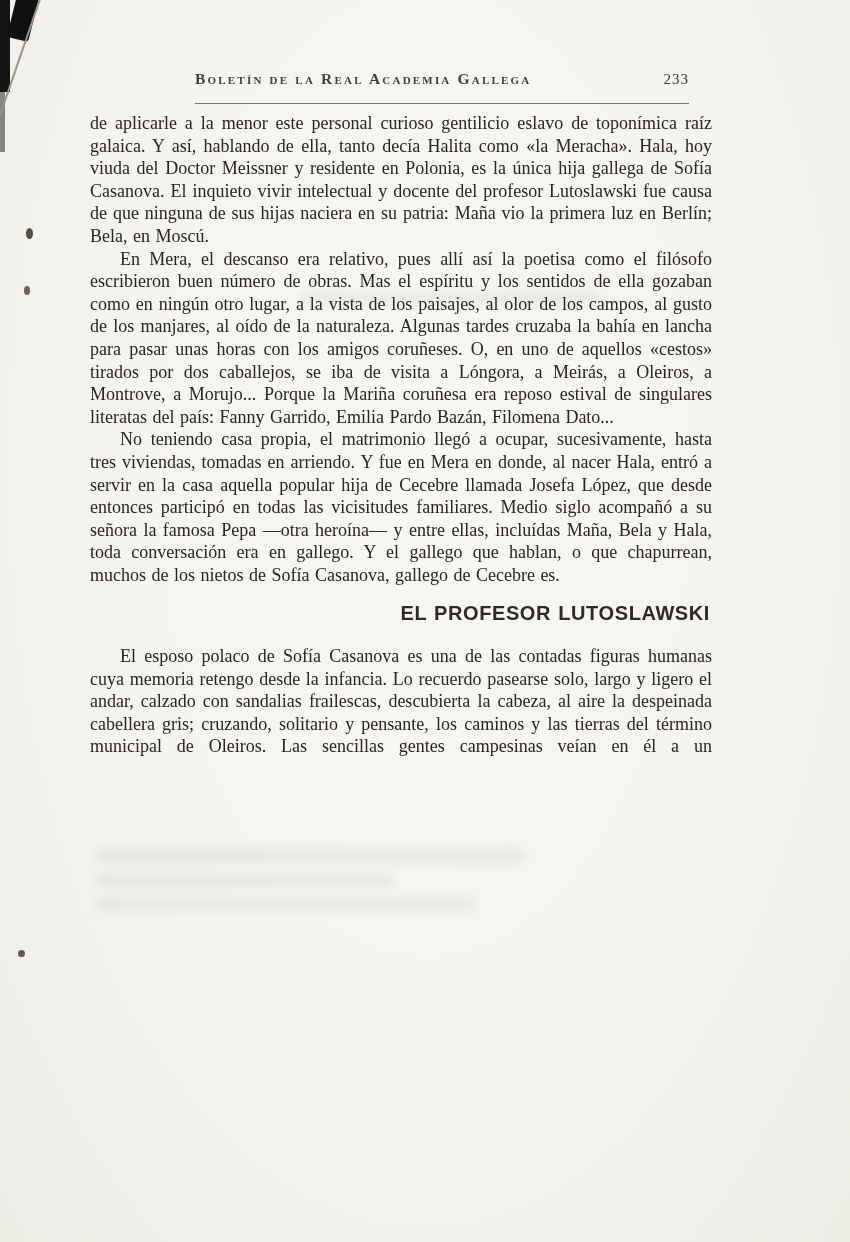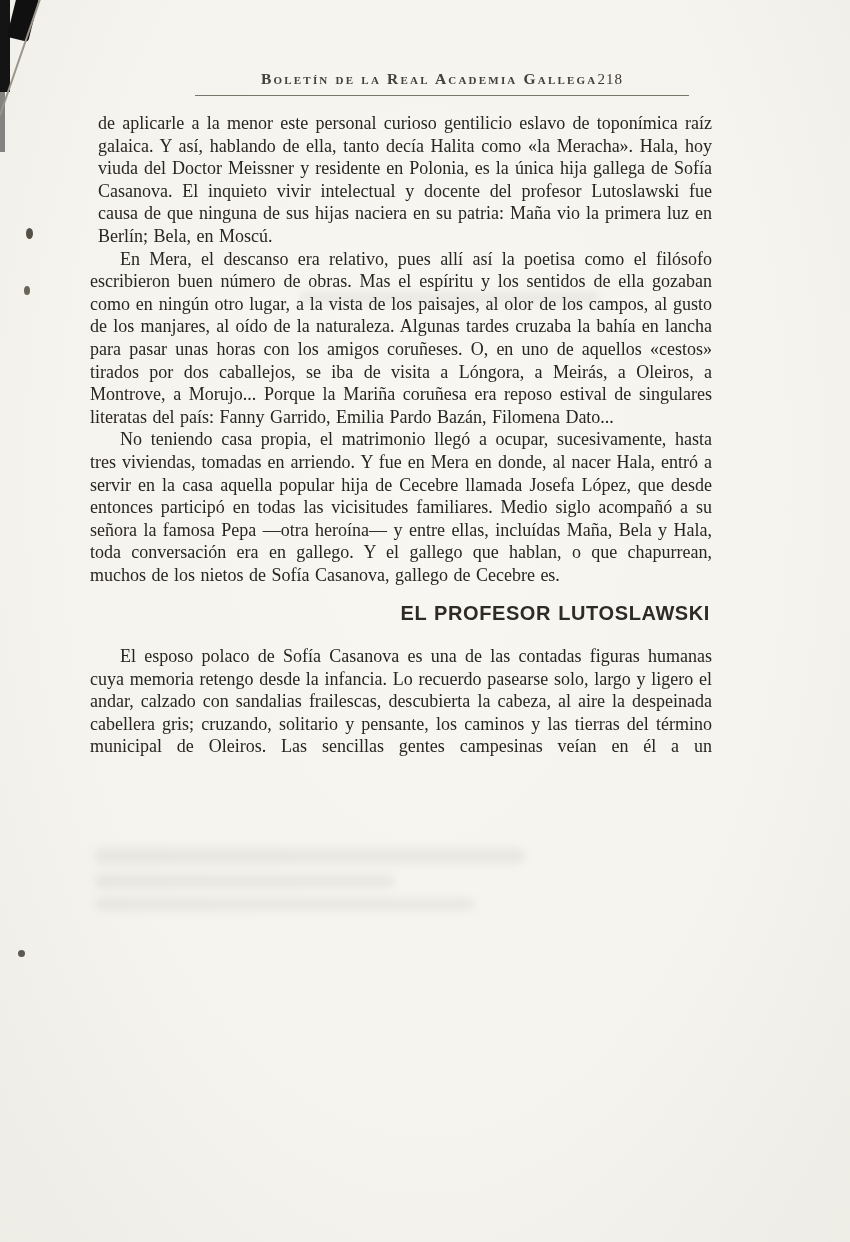--- a/index.html
+++ b/index.html
@@ -17,24 +17,24 @@
     font-family: "Liberation Serif", serif;
     color: #29261f;
   }
   
   .running-head {
     position: absolute;
     left: 195px;
     top: 70px;
     width: 494px;
     display: flex;
-    justify-content: center;
+    justify-content: space-between;
     align-items: baseline;
     border-bottom: 1px solid #7a756a;
-    padding-bottom: 7px;
+    padding-bottom: 15px;
   }
   .journal-title {
     font-variant: small-caps;
     font-weight: bold;
     font-size: 15.5px;
     letter-spacing: 2.2px;
     color: #44403a;
   }
   .page-number {
     font-size: 15px;
@@ -52,21 +52,21 @@
     text-align: justify;
     word-spacing: 1px;
     hyphens: auto;
     -webkit-hyphens: auto;
     color: #29261f;
   }
   .text-block p {
     margin: 0;
     text-indent: 30px;
   }
-  .text-block p.no-indent { text-indent: 0; margin-left: 8px; }
+  .text-block p.no-indent { text-indent: 0; }
   .text-block p.fill-last { text-align-last: justify; }
   .section-heading {
     margin: 16px 2px 20px 0;
     text-align: right;
     font-family: "Liberation Sans", sans-serif;
     font-weight: bold;
     font-size: 20px;
     letter-spacing: 0.6px;
     color: #2e2b24;
   }
@@ -108,21 +108,21 @@
   <div class="artifact dot-1"></div>
   <div class="artifact dot-2"></div>
   <div class="artifact dot-3"></div>
   <div class="smudge smudge-1"></div>
   <div class="smudge smudge-2"></div>
   <div class="smudge smudge-3"></div>
   <div class="smudge smudge-4"></div>
 
   <div class="running-head">
     <span class="journal-title">Boletín de la Real Academia Gallega</span>
-    <span class="page-number">218</span>
+    <span class="page-number">233</span>
   </div>
 
   <div class="text-block">
     <p class="no-indent">de aplicarle a la menor este personal curioso gentilicio eslavo de toponímica raíz galaica. Y así, hablando de ella, tanto decía Halita como «la Meracha». Hala, hoy viuda del Doctor Meissner y residente en Polonia, es la única hija gallega de Sofía Casanova. El inquieto vivir intelectual y docente del profesor Lutoslawski fue causa de que ninguna de sus hijas naciera en su patria: Maña vio la primera luz en Berlín; Bela, en Moscú.</p>
     <p>En Mera, el descanso era relativo, pues allí así la poetisa como el filósofo escribieron buen número de obras. Mas el espíritu y los sentidos de ella gozaban como en ningún otro lugar, a la vista de los paisajes, al olor de los campos, al gusto de los manjares, al oído de la naturaleza. Algunas tardes cruzaba la bahía en lancha para pasar unas horas con los amigos coruñeses. O, en uno de aquellos «cestos» tirados por dos caballejos, se iba de visita a Lóngora, a Meirás, a Oleiros, a Montrove, a Morujo... Porque la Mariña coruñesa era reposo estival de singulares literatas del país: Fanny Garrido, Emilia Pardo Bazán, Filomena Dato...</p>
     <p>No teniendo casa propia, el matrimonio llegó a ocupar, sucesivamente, hasta tres viviendas, tomadas en arriendo. Y fue en Mera en donde, al nacer Hala, entró a servir en la casa aquella popular hija de Cecebre llamada Josefa López, que desde entonces participó en todas las vicisitudes familiares. Medio siglo acompañó a su señora la famosa Pepa —otra heroína— y entre ellas, incluídas Maña, Bela y Hala, toda conversación era en gallego. Y el gallego que hablan, o que chapurrean, muchos de los nietos de Sofía Casanova, gallego de Cecebre es.</p>
 
     <h2 class="section-heading">EL PROFESOR LUTOSLAWSKI</h2>
 
     <p class="fill-last">El esposo polaco de Sofía Casanova es una de las contadas figuras humanas cuya memoria retengo desde la infancia. Lo recuerdo pasearse solo, largo y ligero el andar, calzado con sandalias frailescas, descubierta la cabeza, al aire la despeinada cabellera gris; cruzando, solitario y pensante, los caminos y las tierras del término municipal de Oleiros. Las sencillas gentes campesinas veían en él a un</p>

